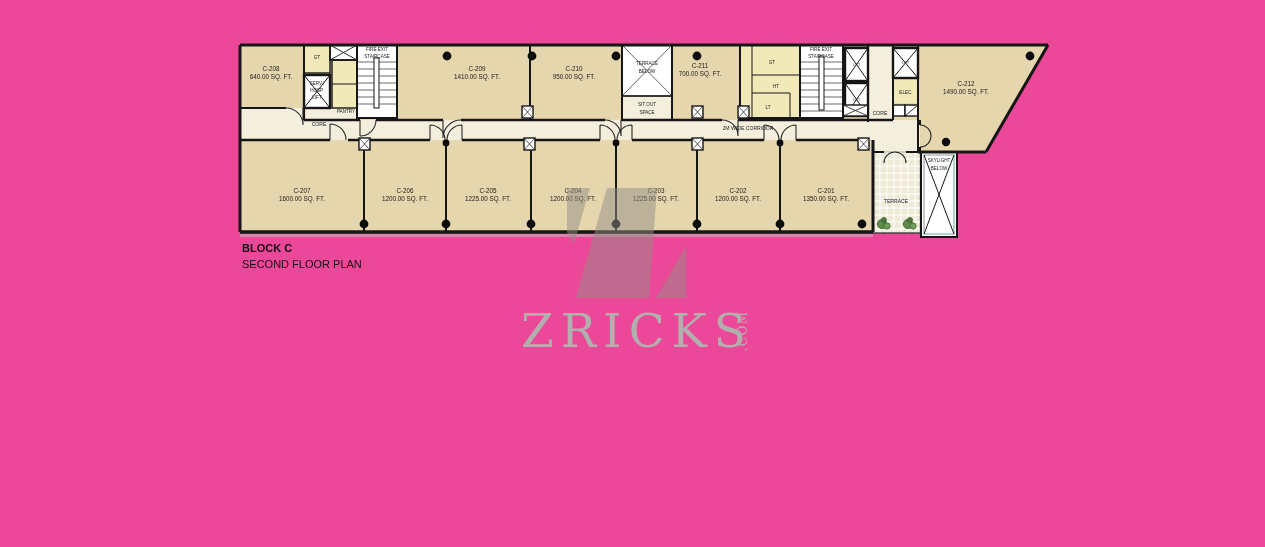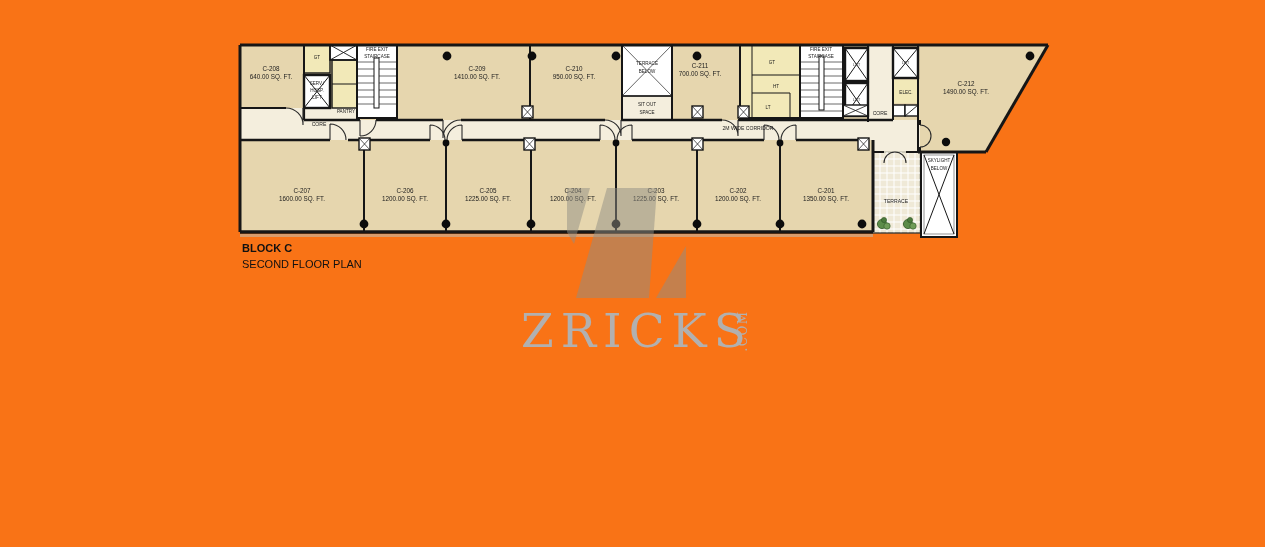--- a/index.html
+++ b/index.html
@@ -1,16 +1,16 @@
 <!DOCTYPE html>
 <html><head>
 <meta charset="utf-8">
 <style>
   html,body{margin:0;padding:0;background:#ffffff;}
-  .stage{position:relative;width:1265px;height:547px;background:#f97316;overflow:hidden;
+  .stage{position:relative;width:1265px;height:547px;background:#ec4899;overflow:hidden;
          font-family:"Liberation Sans",sans-serif;}
   svg{display:block;}
   text{fill:#1c1c1c;font-family:"Liberation Sans",sans-serif;}
   .rm{font-size:6.3px;text-anchor:middle;}
   .tiny{font-size:4.6px;text-anchor:middle;}
   .tiny2{font-size:5.1px;text-anchor:middle;}
   .micro{font-size:3.6px;text-anchor:middle;fill:#333;}
   .title-b{font-size:11px;font-weight:bold;fill:#111;}
   .title-r{font-size:11px;fill:#111;}
   .wm{font-family:"DejaVu Serif",serif;fill:#b2b0af;}

